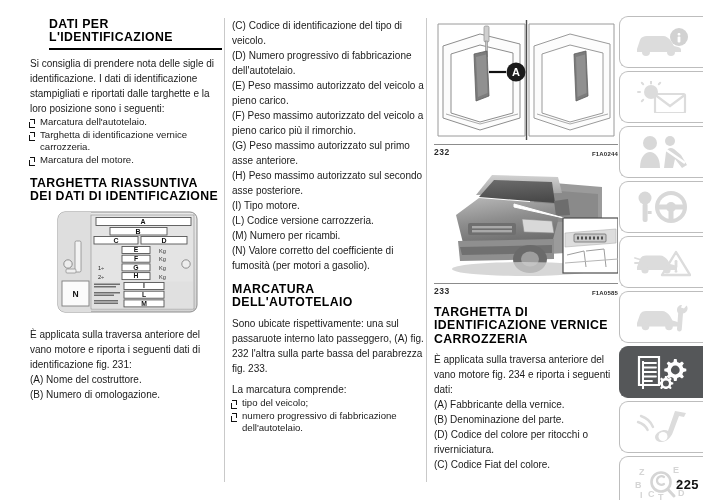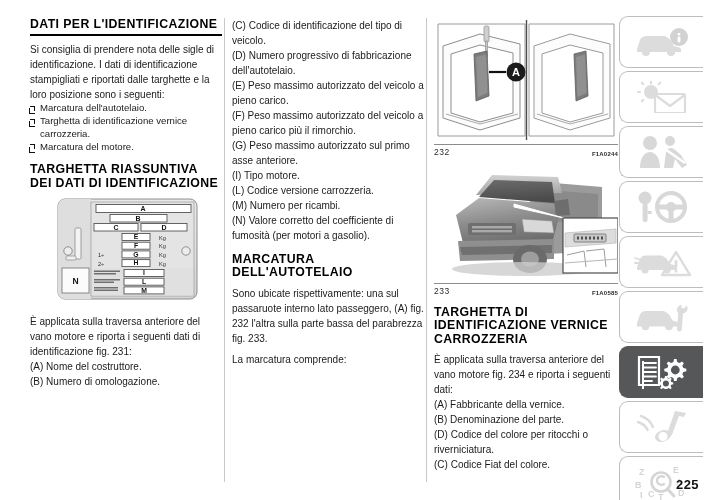--- a/index.html
+++ b/index.html
@@ -40,20 +40,21 @@
     font-size: 12.3px;
     line-height: 13.4px;
     font-weight: bold;
     letter-spacing: 0.4px;
     color: #000;
     text-transform: uppercase;
   }
   h2.sec.underlined {
     border-bottom: 2px solid #000;
     padding-bottom: 3px;
+    margin-left: 19px;
   }
   p.body {
     font-size: 10px;
     line-height: 15px;
     color: #1a1a1a;
     font-weight: 500;
   }
   .gap-s { height: 6px; }
   .gap-m { height: 10px; }
 
@@ -88,21 +89,21 @@
   .figcap {
     display: flex;
     justify-content: space-between;
     align-items: flex-end;
     border-top: 1px solid #8c8c8c;
     padding-top: 2px;
     margin-top: 2px;
   }
   .figcap .num {
     font-size: 8.5px;
-    font-weight: 400;
+    font-weight: 700;
     color: #2b2b2b;
     letter-spacing: 0.5px;
   }
   .figcap .code {
     font-size: 6px;
     font-weight: 700;
     color: #2b2b2b;
     letter-spacing: 0.2px;
   }
 
@@ -250,30 +251,35 @@
     <p class="body">(A) Nome del costruttore.</p>
     <p class="body">(B) Numero di omologazione.</p>
   </div>
 
   <div class="col col2">
     <p class="body">(C) Codice di identificazione del tipo di veicolo.</p>
     <p class="body">(D) Numero progressivo di fabbricazione dell'autotelaio.</p>
     <p class="body">(E) Peso massimo autorizzato del veicolo a pieno carico.</p>
     <p class="body">(F) Peso massimo autorizzato del veicolo a pieno carico più il rimorchio.</p>
     <p class="body">(G) Peso massimo autorizzato sul primo asse anteriore.</p>
+    <p class="body">(H) Peso massimo autorizzato sul secondo asse posteriore.</p>
     <p class="body">(I) Tipo motore.</p>
     <p class="body">(L) Codice versione carrozzeria.</p>
     <p class="body">(M) Numero per ricambi.</p>
     <p class="body">(N) Valore corretto del coefficiente di fumosità (per motori a gasolio).</p>
     <div class="gap-m"></div>
     <h2 class="sec">MARCATURA DELL'AUTOTELAIO</h2>
     <div class="gap-s"></div>
     <p class="body">Sono ubicate rispettivamente: una sul passaruote interno lato passeggero, (A) fig. 232 l'altra sulla parte bassa del parabrezza fig. 233.</p>
     <div class="gap-s"></div>
     <p class="body">La marcatura comprende:</p>
+    <ul class="bul">
+      <li><span class="sq"></span><span>tipo del veicolo;</span></li>
+      <li><span class="sq"></span><span>numero progressivo di fabbricazione dell'autotelaio.</span></li>
+    </ul>
   </div>
 
   <div class="col col3">
 
     <div>
       <svg class="photo-svg" viewBox="0 0 184 124" xmlns="http://www.w3.org/2000/svg">
         <rect x="0" y="0" width="184" height="124" fill="#ffffff"></rect>
 
         <g stroke="#8d8d8d" stroke-width="1" fill="none">
           <path d="M4 6 L4 118 L91 118 L91 6 Z" stroke="#9a9a9a"></path>

